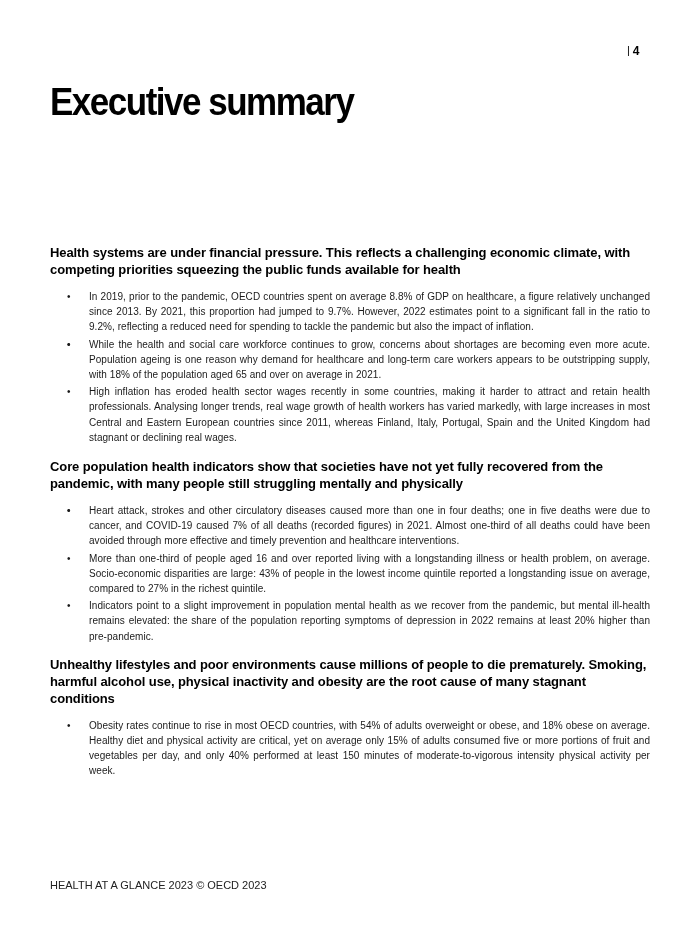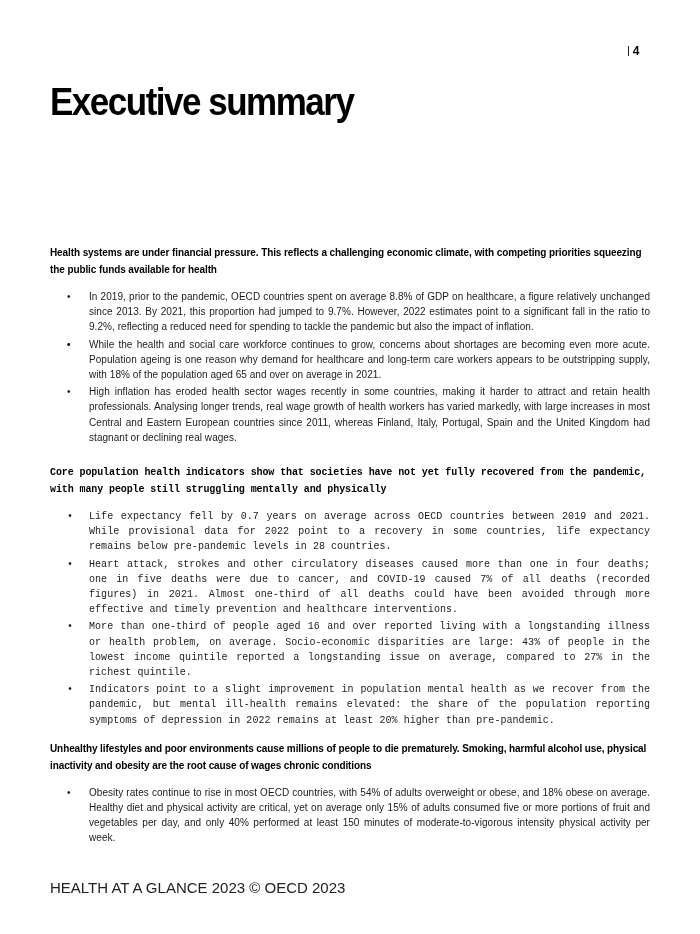--- a/index.html
+++ b/index.html
@@ -1,30 +1,30 @@
 <!DOCTYPE html>
 <html><head>
 <meta charset="utf-8">
 <style>
   html, body { margin: 0; padding: 0; background: #ffffff; }
   body { width: 700px; height: 934px; position: relative; overflow: hidden; color: #000; font-family: "Liberation Sans", sans-serif; }
   .page-number { position: absolute; top: 44px; left: 627px; font-size: 12px; font-weight: bold; letter-spacing: 0; }
   .page-number .bar { font-weight: normal; margin-right: 3px; font-size: 11px; position: relative; top: -1px; }
   .title { position: absolute; top: 80px; left: 50px; margin: 0; font-size: 38px; font-weight: bold; letter-spacing: -1.6px; transform: scaleX(0.92); transform-origin: left top; line-height: 1.2; }
   .content { position: absolute; left: 50px; width: 600px; top: 244px; }
-  .section-heading { margin: 0; font-size: 10px; font-weight: bold; line-height: 17px; letter-spacing: -0.1px; }
+  .section-heading { margin: 0; font-size: 13px; font-weight: bold; line-height: 17px; letter-spacing: -0.1px; }
   ul.bullets { list-style: none; margin: 0; padding: 0; }
   ul.bullets li { position: relative; padding-left: 39px; font-size: 10px; line-height: 15.2px; color: #1a1a1a; text-align: justify; margin-bottom: 2px; letter-spacing: 0.05px; }
   ul.bullets li .dot { position: absolute; left: 17px; top: 0; font-size: 10px; }
   .sec1 .section-heading { margin-bottom: 11px; }
-  .sec2 { margin-top: 19px; font-family: Liberation Mono, monospace; }
+  .sec2 { margin-top: 13px; }
   .sec2 .section-heading { margin-bottom: 11px; }
   .sec3 { margin-top: 12px; }
   .sec3 .section-heading { margin-bottom: 11px; }
-  .footer { position: absolute; left: 50px; top: 879px; font-size: 15px; color: #222; letter-spacing: 0; }
+  .footer { position: absolute; left: 50px; top: 879px; font-size: 11px; color: #222; letter-spacing: 0; }
 </style>
 </head>
 <body>
 
 <div class="page-number">
   <span class="bar">|</span><span>4</span>
 </div>
 
 <h1 class="title">Executive summary</h1>
 
@@ -36,29 +36,29 @@
       <li><span class="dot">•</span><span>In 2019, prior to the pandemic, OECD countries spent on average 8.8% of GDP on healthcare, a figure relatively unchanged since 2013. By 2021, this proportion had jumped to 9.7%. However, 2022 estimates point to a significant fall in the ratio to 9.2%, reflecting a reduced need for spending to tackle the pandemic but also the impact of inflation.</span></li>
       <li><span class="dot">•</span></li>
       <li><span class="dot">•</span><span>While the health and social care workforce continues to grow, concerns about shortages are becoming even more acute. Population ageing is one reason why demand for healthcare and long-term care workers appears to be outstripping supply, with 18% of the population aged 65 and over on average in 2021.</span></li>
       <li><span class="dot">•</span><span>High inflation has eroded health sector wages recently in some countries, making it harder to attract and retain health professionals. Analysing longer trends, real wage growth of health workers has varied markedly, with large increases in most Central and Eastern European countries since 2011, whereas Finland, Italy, Portugal, Spain and the United Kingdom had stagnant or declining real wages.</span></li>
     </ul>
   </section>
 
   <section class="sec2">
     <h2 class="section-heading">Core population health indicators show that societies have not yet fully recovered from the pandemic, with many people still struggling mentally and physically</h2>
     <ul class="bullets">
-      <li><span class="dot">•</span><span>Life expectancy fell by 0.7 years on average across OECD countries between 2019 and 2021. While provisional data for 2022 point to a recovery in some countries, life expectancy remains below pre-pandemic levels in 28 countries.</span></li>
+      <li><span class="dot">•</span></li>
       <li><span class="dot">•</span><span>Heart attack, strokes and other circulatory diseases caused more than one in four deaths; one in five deaths were due to cancer, and COVID-19 caused 7% of all deaths (recorded figures) in 2021. Almost one-third of all deaths could have been avoided through more effective and timely prevention and healthcare interventions.</span></li>
       <li><span class="dot">•</span><span>More than one-third of people aged 16 and over reported living with a longstanding illness or health problem, on average. Socio-economic disparities are large: 43% of people in the lowest income quintile reported a longstanding issue on average, compared to 27% in the richest quintile.</span></li>
       <li><span class="dot">•</span><span>Indicators point to a slight improvement in population mental health as we recover from the pandemic, but mental ill-health remains elevated: the share of the population reporting symptoms of depression in 2022 remains at least 20% higher than pre-pandemic.</span></li>
     </ul>
   </section>
 
   <section class="sec3">
-    <h2 class="section-heading">Unhealthy lifestyles and poor environments cause millions of people to die prematurely. Smoking, harmful alcohol use, physical inactivity and obesity are the root cause of wages chronic conditions</h2>
+    <h2 class="section-heading">Unhealthy lifestyles and poor environments cause millions of people to die prematurely. Smoking, harmful alcohol use, physical inactivity and obesity are the root cause of many stagnant conditions</h2>
     <ul class="bullets">
       <li><span class="dot">•</span><span>Obesity rates continue to rise in most OECD countries, with 54% of adults overweight or obese, and 18% obese on average. Healthy diet and physical activity are critical, yet on average only 15% of adults consumed five or more portions of fruit and vegetables per day, and only 40% performed at least 150 minutes of moderate-to-vigorous intensity physical activity per week.</span></li>
     </ul>
   </section>
 
 </div>
 
 <div class="footer">HEALTH AT A GLANCE 2023 © OECD 2023</div>
 
 </body></html>

